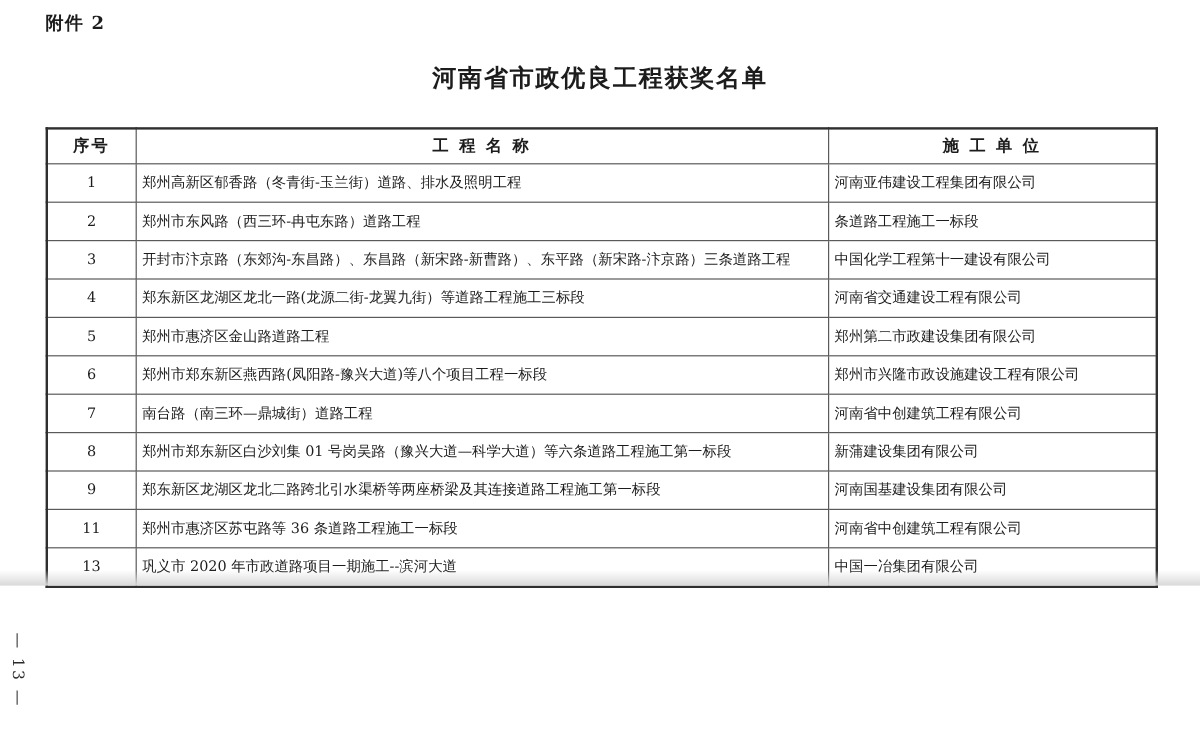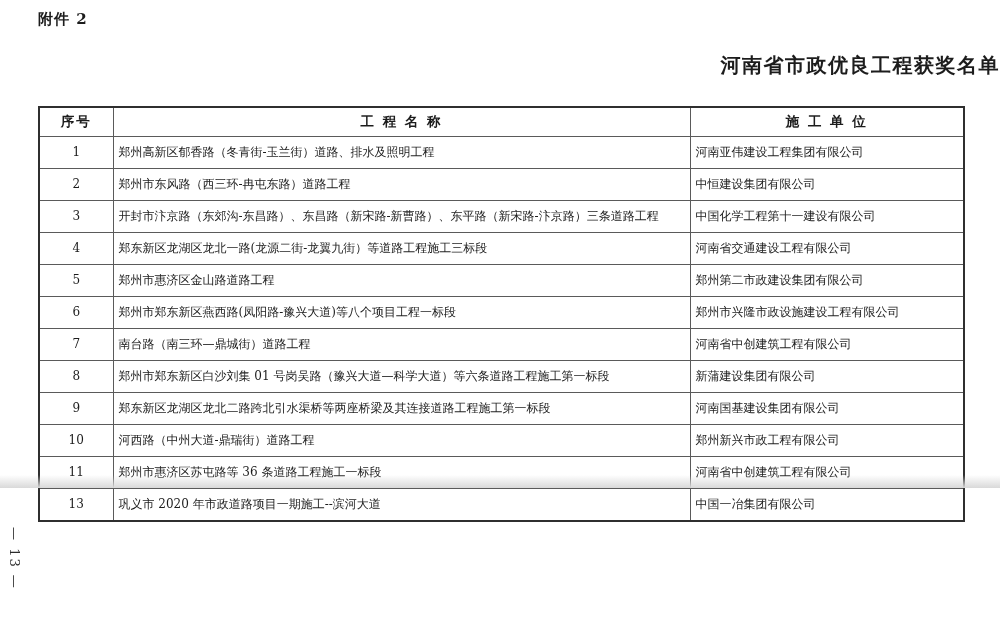--- a/index.html
+++ b/index.html
@@ -27,21 +27,21 @@
     font-size: 15px;
     font-weight: bold;
     letter-spacing: 1px;
   }
   .title {
     position: absolute;
     left: 0;
     top: 52px;
     width: 1000px;
     margin: 0;
-    text-align: right;
+    text-align: center;
     font-size: 20px;
     font-weight: bold;
     letter-spacing: 1.5px;
     font-family: "DejaVu Sans", "Liberation Sans", sans-serif;
   }
   .pagenum {
     position: absolute;
     left: 14px;
     top: 527px;
     width: 0;
@@ -131,21 +131,21 @@
     </thead>
     <tbody id="table-body">
         <tr>
     <td class="c-no">1</td>
     <td class="c-project">郑州高新区郁香路（冬青街-玉兰街）道路、排水及照明工程</td>
     <td class="c-unit">河南亚伟建设工程集团有限公司</td>
   </tr>
         <tr>
     <td class="c-no">2</td>
     <td class="c-project">郑州市东风路（西三环-冉屯东路）道路工程</td>
-    <td class="c-unit">中恒建设集团有限公司</td>
+    <td class="c-unit">条道路工程施工一标段</td>
   </tr>
         <tr>
     <td class="c-no">3</td>
     <td class="c-project">开封市汴京路（东郊沟-东昌路）、东昌路（新宋路-新曹路）、东平路（新宋路-汴京路）三条道路工程</td>
     <td class="c-unit">中国化学工程第十一建设有限公司</td>
   </tr>
         <tr>
     <td class="c-no">4</td>
     <td class="c-project">郑东新区龙湖区龙北一路(龙源二街-龙翼九街）等道路工程施工三标段</td>
     <td class="c-unit">河南省交通建设工程有限公司</td>
@@ -169,25 +169,20 @@
     <td class="c-no">8</td>
     <td class="c-project">郑州市郑东新区白沙刘集 01 号岗吴路（豫兴大道—科学大道）等六条道路工程施工第一标段</td>
     <td class="c-unit">新蒲建设集团有限公司</td>
   </tr>
         <tr>
     <td class="c-no">9</td>
     <td class="c-project">郑东新区龙湖区龙北二路跨北引水渠桥等两座桥梁及其连接道路工程施工第一标段</td>
     <td class="c-unit">河南国基建设集团有限公司</td>
   </tr>
         <tr>
-    <td class="c-no">10</td>
-    <td class="c-project">河西路（中州大道-鼎瑞街）道路工程</td>
-    <td class="c-unit">郑州新兴市政工程有限公司</td>
-  </tr>
-        <tr>
     <td class="c-no">11</td>
     <td class="c-project">郑州市惠济区苏屯路等 36 条道路工程施工一标段</td>
     <td class="c-unit">河南省中创建筑工程有限公司</td>
   </tr>
         <tr>
     <td class="c-no">13</td>
     <td class="c-project">巩义市 2020 年市政道路项目一期施工--滨河大道</td>
     <td class="c-unit">中国一冶集团有限公司</td>
   </tr>
       </tbody>

